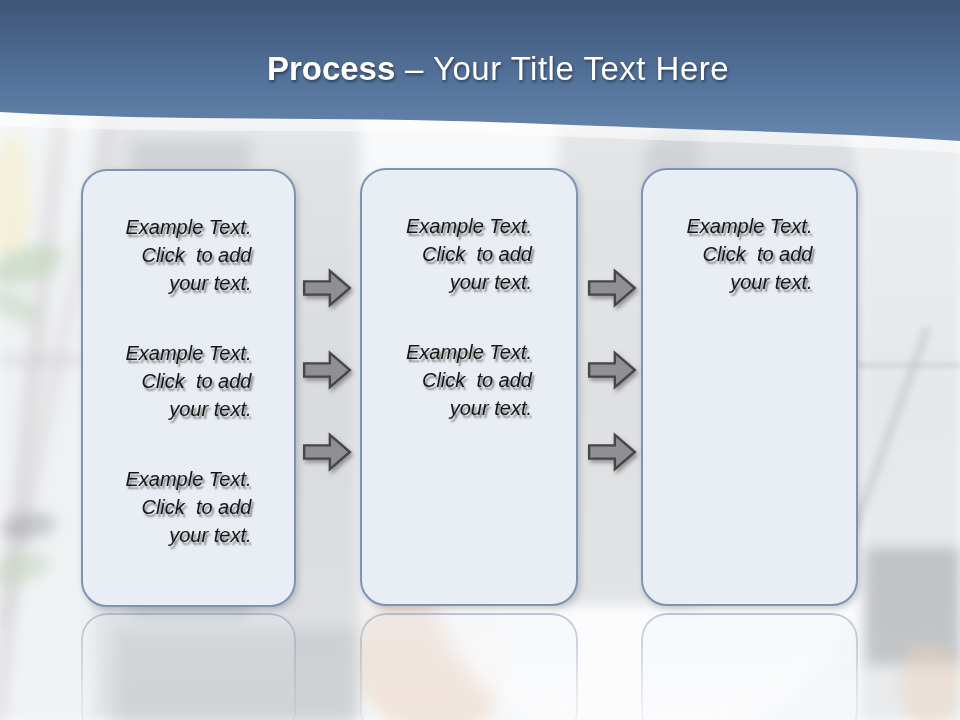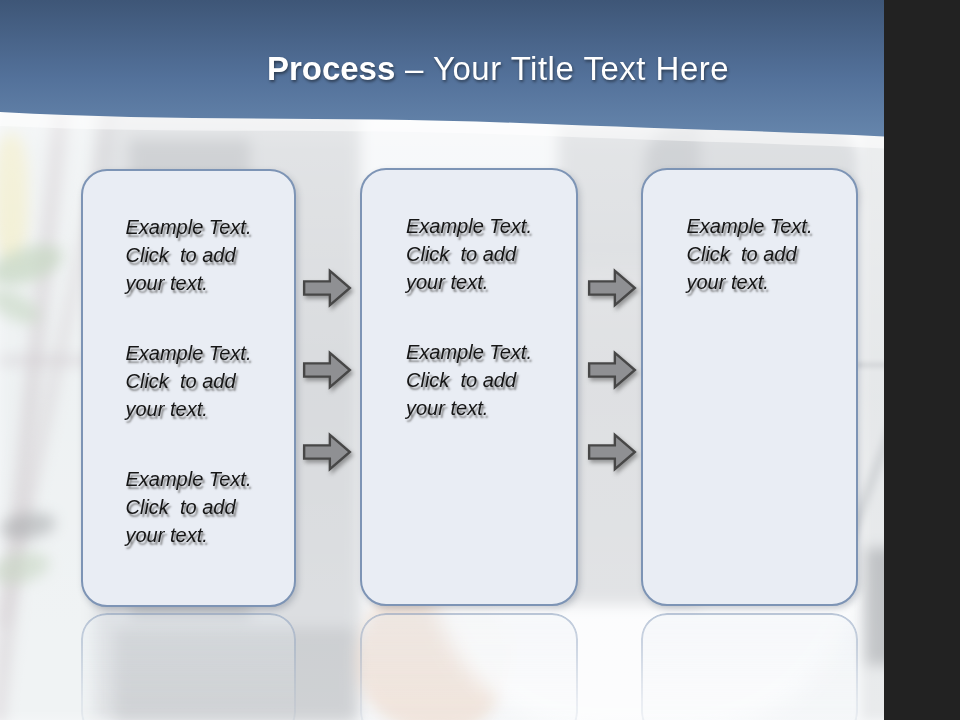--- a/index.html
+++ b/index.html
@@ -1,17 +1,17 @@
 <!DOCTYPE html>
 <html><head>
 <meta charset="utf-8">
 <style>
   html,body{margin:0;padding:0;background:#222;}
   .slide{
-    position:relative;width:884px;height:720px;overflow:hidden;
+    position:relative;width:960px;height:720px;overflow:hidden;
     background:#eef1f4;font-family:"Liberation Sans",sans-serif;
   }
   
   .photo-bg{position:absolute;inset:0;}
   .blob{position:absolute;filter:blur(7px);}
   .b-wall{left:0;top:96px;width:96px;height:624px;background:#e2e8ea;filter:blur(4px);}
   .b-stripe1{left:22px;top:92px;width:16px;height:632px;background:#a89aa2;opacity:.5;transform:rotate(6deg);}
   .b-stripe2{left:52px;top:92px;width:12px;height:540px;background:#ab9da4;opacity:.4;transform:rotate(12deg);}
   .b-yellow{left:-6px;top:133px;width:34px;height:130px;background:#e9e09c;opacity:.75;border-radius:40%;}
   .b-green1{left:-12px;top:248px;width:76px;height:34px;background:#8fb086;opacity:.7;border-radius:50%;transform:rotate(-18deg);}
@@ -48,21 +48,21 @@
     position:absolute;box-sizing:border-box;height:438px;
     background:#e9edf4;border:2px solid #7d94b5;border-radius:26px;
     box-shadow:2px 3px 6px rgba(60,70,90,.25);
     display:flex;flex-direction:column;align-items:center;padding-top:42px;
   }
   .box1{left:81px;top:169px;width:215px;}
   .box2{left:360px;top:168px;width:218px;}
   .box3{left:641px;top:168px;width:217px;}
   .ptext{
     margin:0 0 42px;font-style:italic;font-size:20px;line-height:28px;
-    color:#161616;text-align:left;white-space:pre-wrap;
+    color:#161616;text-align:right;white-space:pre-wrap;
     text-shadow:2px 3px 2px rgba(95,95,95,.75);cursor:pointer;
   }
   
   .reflection{
     position:absolute;box-sizing:border-box;top:613px;height:125px;
     background:rgba(233,237,244,.30);border:2px solid rgba(125,148,181,.55);
     border-radius:26px;
     -webkit-mask-image:linear-gradient(180deg,rgba(0,0,0,.9),rgba(0,0,0,.25) 70%,rgba(0,0,0,.15));
     mask-image:linear-gradient(180deg,rgba(0,0,0,.9),rgba(0,0,0,.25) 70%,rgba(0,0,0,.15));
   }

